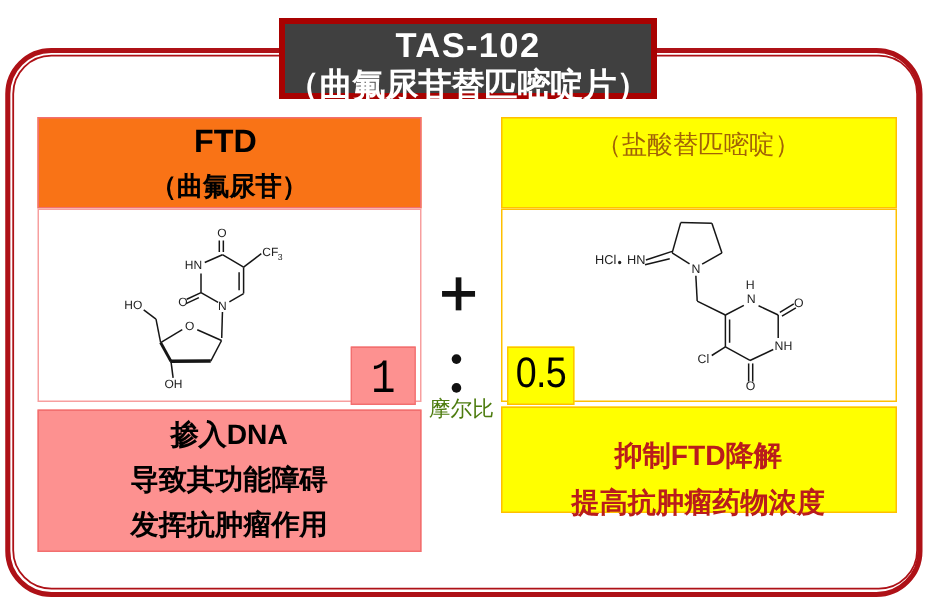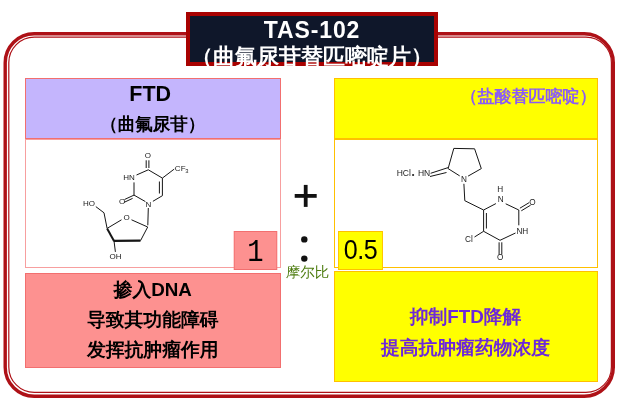--- a/index.html
+++ b/index.html
@@ -9,29 +9,29 @@
   .ctr{text-align:center;}
 </style>
 </head>
 <body>
 
 <svg class="abs" style="left:0;top:0;" width="630" height="409" viewBox="0 0 630 409">
   <rect x="5.2" y="33.7" width="608.1" height="362.6" rx="29" fill="none" stroke="#AE1117" stroke-width="3.4"></rect>
   <rect x="8.8" y="37.1" width="602.6" height="355.3" rx="25.5" fill="none" stroke="#AE1117" stroke-width="1.2"></rect>
 </svg>
 
-<div class="abs ctr" style="left:25px;top:78.3px;width:255.5px;height:60.5px;background:#c4b5fd;border:1.5px solid #F26F6F;box-sizing:border-box;">
+<div class="abs ctr" style="left:25px;top:78.3px;width:255.5px;height:60.5px;background:#f97316;border:1.5px solid #F26F6F;box-sizing:border-box;">
   <div style="font-size:21.5px;font-weight:bold;color:#000;margin-top:3px;transform:translateX(-2.5px);">FTD</div>
   <div style="font-size:17.5px;font-weight:bold;color:#000;margin-top:4.5px;">（曲氟尿苷）</div>
 </div>
 
 <div class="abs" style="left:25px;top:138.8px;width:255.5px;height:129.7px;background:#fff;border:1px solid #F79F9F;box-sizing:border-box;"></div>
 
 <div class="abs ctr" style="left:333.5px;top:78.2px;width:264px;height:60.6px;background:#FFFF00;border:1.5px solid #FFC000;box-sizing:border-box;">
-  <div style="font-size:17px;font-weight:bold;color:#8b5cf6;margin-top:6px;text-align:right;">（盐酸替匹嘧啶）</div>
+  <div style="font-size:17px;font-weight:normal;color:#a16207;margin-top:6px;">（盐酸替匹嘧啶）</div>
 </div>
 
 <div class="abs" style="left:333.5px;top:138.8px;width:264px;height:129.7px;background:#fff;border:1px solid #FFC000;box-sizing:border-box;"></div>
 
 <svg class="abs" style="left:25px;top:138.5px;" width="256" height="131" viewBox="0 0 256 131">
   <g stroke="#161616" stroke-width="1" fill="none">
     <line x1="123.3" y1="30.8" x2="111.5" y2="36"></line>
     <line x1="109" y1="43.4" x2="109" y2="56.1"></line>
     <line x1="109" y1="56.1" x2="120.4" y2="62.6"></line>
     <line x1="127.9" y1="62.3" x2="137.4" y2="56.7"></line>
@@ -115,19 +115,19 @@
 <svg class="abs" style="left:284px;top:230px;" width="44" height="36" viewBox="0 0 44 36">
   <circle cx="20.3" cy="9.4" r="3.2" fill="#111"></circle>
   <circle cx="20.3" cy="28.6" r="3.2" fill="#111"></circle>
 </svg>
 <div class="abs ctr" style="left:284px;top:263px;width:47px;font-size:14.5px;font-weight:normal;color:#4d7c0f;">摩尔比</div>
 
 <div class="abs ctr" style="left:25px;top:273.4px;width:255.5px;height:94.3px;background:#FD9190;border:1.5px solid #F26F6F;box-sizing:border-box;font-size:18.8px;font-weight:bold;color:#000;line-height:29.85px;">
     <div style="margin-top:0.6px;text-align:center;">掺入DNA<br>导致其功能障碍<br>发挥抗肿瘤作用</div>
 </div>
 
-<div class="abs ctr" style="left:333.5px;top:271.3px;width:264px;height:111px;background:#FFFF00;border:1.5px solid #FFC000;box-sizing:border-box;font-size:18.8px;font-weight:bold;color:#6d28d9;line-height:30.9px;padding-top:30px;">抑制FTD降解<br>提高抗肿瘤药物浓度
+<div class="abs ctr" style="left:333.5px;top:271.3px;width:264px;height:71px;background:#FFFF00;border:1.5px solid #FFC000;box-sizing:border-box;font-size:18.8px;font-weight:bold;color:#b91c1c;line-height:30.9px;padding-top:17px;">抑制FTD降解<br>提高抗肿瘤药物浓度
 </div>
 
-<div class="abs ctr" style="left:186px;top:11.5px;width:252px;height:54.5px;background:#0f172a;border:4px solid #A80201;box-sizing:border-box;">
+<div class="abs ctr" style="left:186px;top:11.5px;width:252px;height:54.5px;background:#404040;border:4px solid #A80201;box-sizing:border-box;">
   <div style="font-size:23px;font-weight:bold;color:#fff;margin-top:1px;letter-spacing:0.9px;">TAS-102</div>
   <div style="font-size:22px;font-weight:bold;color:#fff;margin-top:-2px;">（曲氟尿苷替匹嘧啶片）</div>
 </div>
 
 </body></html>

